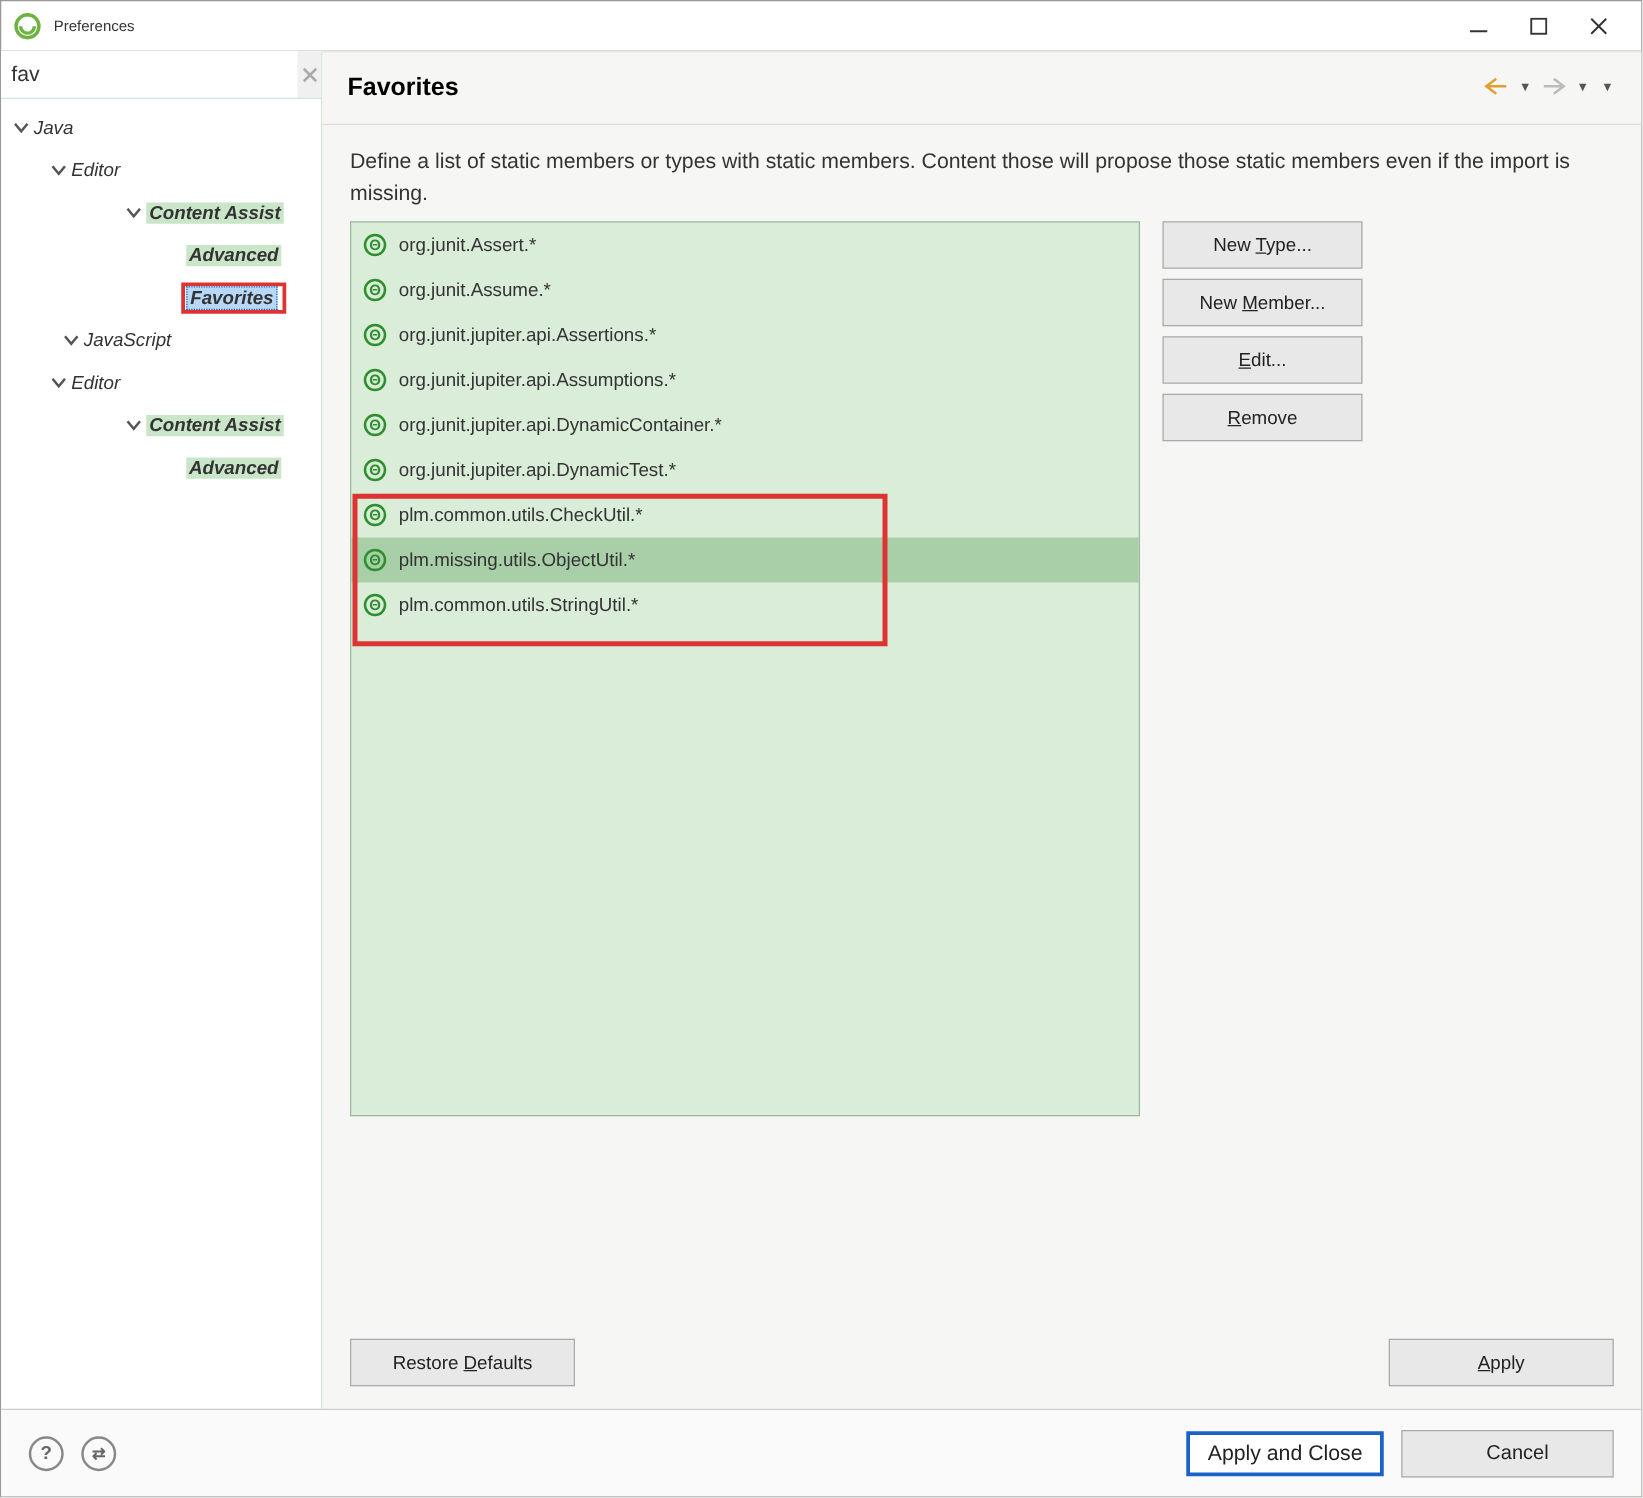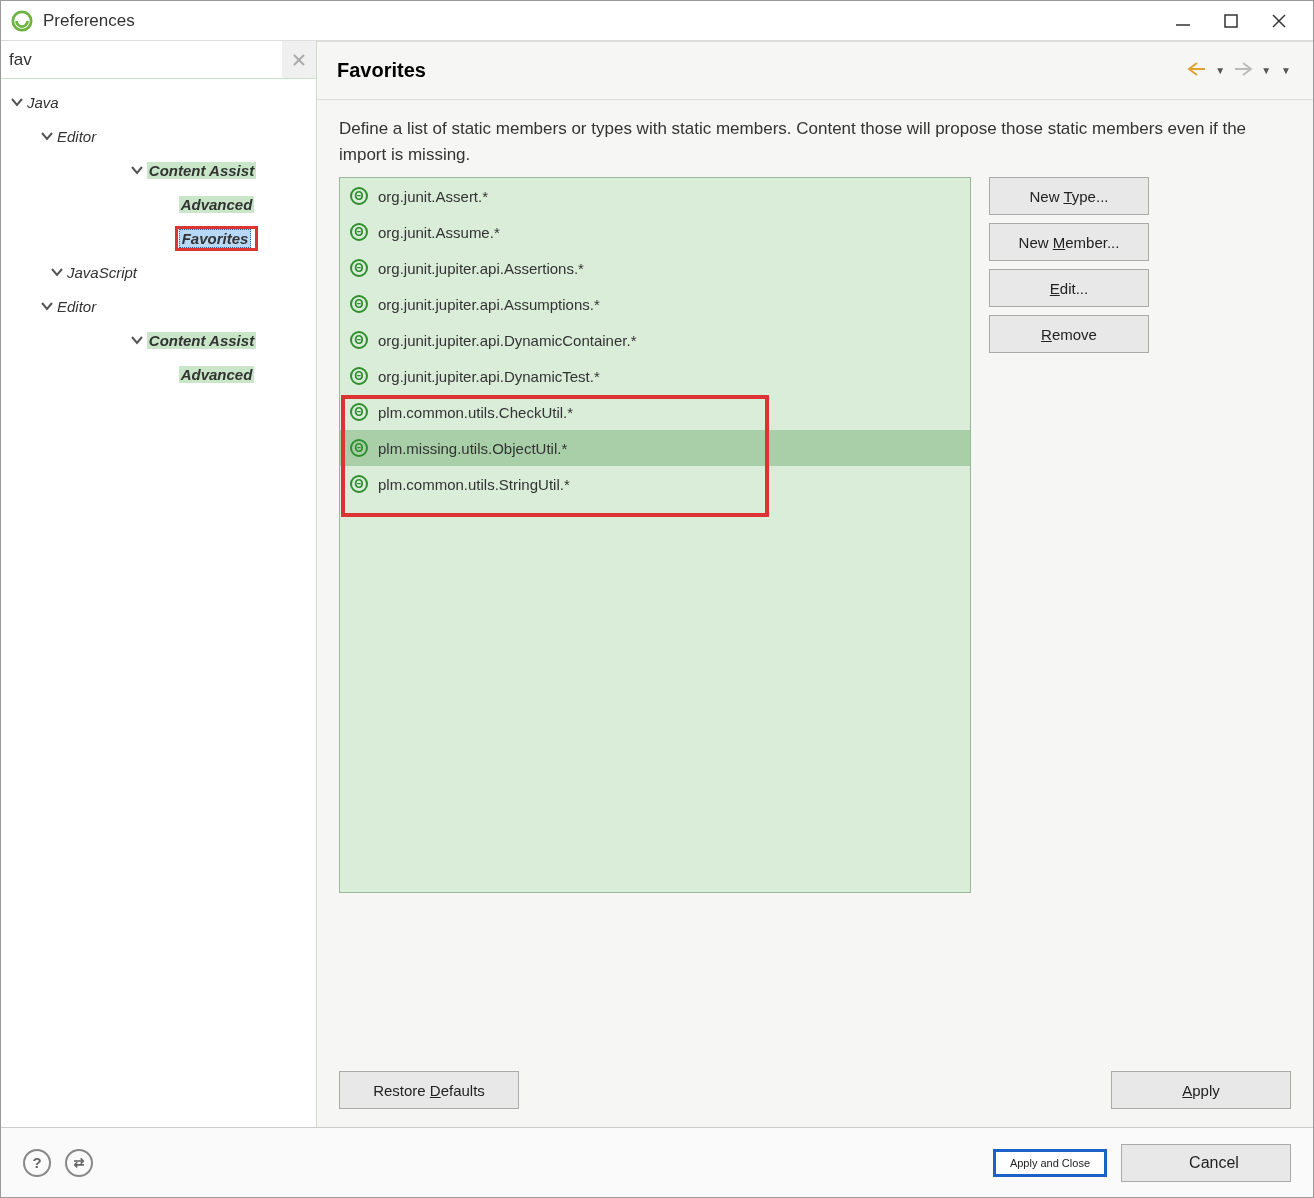--- a/index.html
+++ b/index.html
@@ -1,23 +1,23 @@
 <!DOCTYPE html>
 <html><head>
 <meta charset="utf-8">
 <style>
   * { box-sizing: border-box; margin: 0; padding: 0; font-family: "Segoe UI", Tahoma, sans-serif; font-size: 15px; }
   body { background: #fff; }
   .window { width: 1314px; height: 1198px; border: 1px solid #999; background: #fff; display: flex; flex-direction: column; }
   .titlebar { height: 40px; display: flex; align-items: center; padding: 0 10px; border-bottom: 1px solid #ddd; }
   .titlebar .spring-icon { width: 22px; height: 22px; margin-right: 10px; }
-  .titlebar .title { flex: 1; color: #333; font-size: 17px; }
+  .titlebar .title { flex: 1; color: #333; font-size: 12px; }
   .titlebar .winbtn { width: 48px; height: 32px; display: flex; align-items: center; justify-content: center; color: #333; }
   .main { flex: 1; display: flex; min-height: 0; }
-  .sidebar { width: 316px; border-right: 1px solid #c8e0c8; display: flex; flex-direction: column; background: #fff; }
+  .sidebar { width: 257px; border-right: 1px solid #c8e0c8; display: flex; flex-direction: column; background: #fff; }
   .search-wrap { height: 38px; border-bottom: 1px solid #c8e0c8; display: flex; align-items: center; }
   .search { flex: 1; height: 100%; border: none; padding: 0 8px; outline: none; font-size: 17px; color: #333; }
   .clear-btn { width: 34px; height: 100%; display:flex; align-items:center; justify-content:center; border:none; background: #f0f0f0; color:#999; }
   .tree { flex: 1; overflow: auto; padding: 6px 0 0 0; }
   .tree-row { display: flex; align-items: center; height: 34px; color: #333; cursor: default; font-style: italic; }
   .tree-row .chev { width: 16px; height: 16px; margin-right: 2px; }
   .tree-row.bold { font-weight: bold; justify-content: center; }
   .tree-row .hl { background: #c9e6c9; padding: 0 2px; }
   .tree-row.selected .label-text { background: #b8d8f8; border: 1px dotted #2a5da0; padding: 0 2px; }
   .red-box { border: 3px solid #d33; padding: 1px 4px 1px 1px; } 
@@ -36,21 +36,21 @@
   .list-item.selected { background: #a8cfa8; }
   .theta { width:18px; height:18px; border-radius:50%; border:2px solid #2f8f2f; display:inline-flex; align-items:center; justify-content:center; color:#2f8f2f; font-size:12px; font-weight:bold; flex-shrink:0; }
   .red-overlay { position:absolute; left:2px; top:218px; width:428px; height:122px; border:4px solid #d33; pointer-events:none; }
   .btns { display:flex; flex-direction:column; gap:8px; margin-left:18px; }
   .btn { height: 38px; min-width: 160px; background:#e8e8e8; border:1px solid #aaa; color:#222; padding: 0 14px; text-align:center; cursor:pointer; font-size:16px; display:flex; align-items:center; justify-content:center; }
   .lower-btns { display:flex; justify-content:space-between; gap:20px; padding: 10px 22px 18px 22px; }
   .lower-btns .btn { min-width: 180px; }
   .footer { height: 70px; border-top: 1px solid #ccc; display:flex; align-items:center; padding: 0 22px; gap: 14px; background:#fafafa; }
   .footer .circ { width:28px; height:28px; border:2px solid #888; border-radius:50%; display:flex; align-items:center; justify-content:center; color:#666; font-weight:bold; }
   .footer .spacer { flex:1; }
-  .apply-close { border: 3px solid #1a62c8; padding: 5px 14px; background:#fff; color:#222; font-size:11px; }
+  .apply-close { border: 3px solid #1a62c8; padding: 5px 14px; background:#fff; color:#222; font-size:17px; }
   u.ak { text-decoration: underline; }
 </style>
 </head>
 <body>
 
 <div class="window">
 
   <div class="titlebar">
     <span class="spring-icon">
       <svg viewBox="0 0 24 24">

